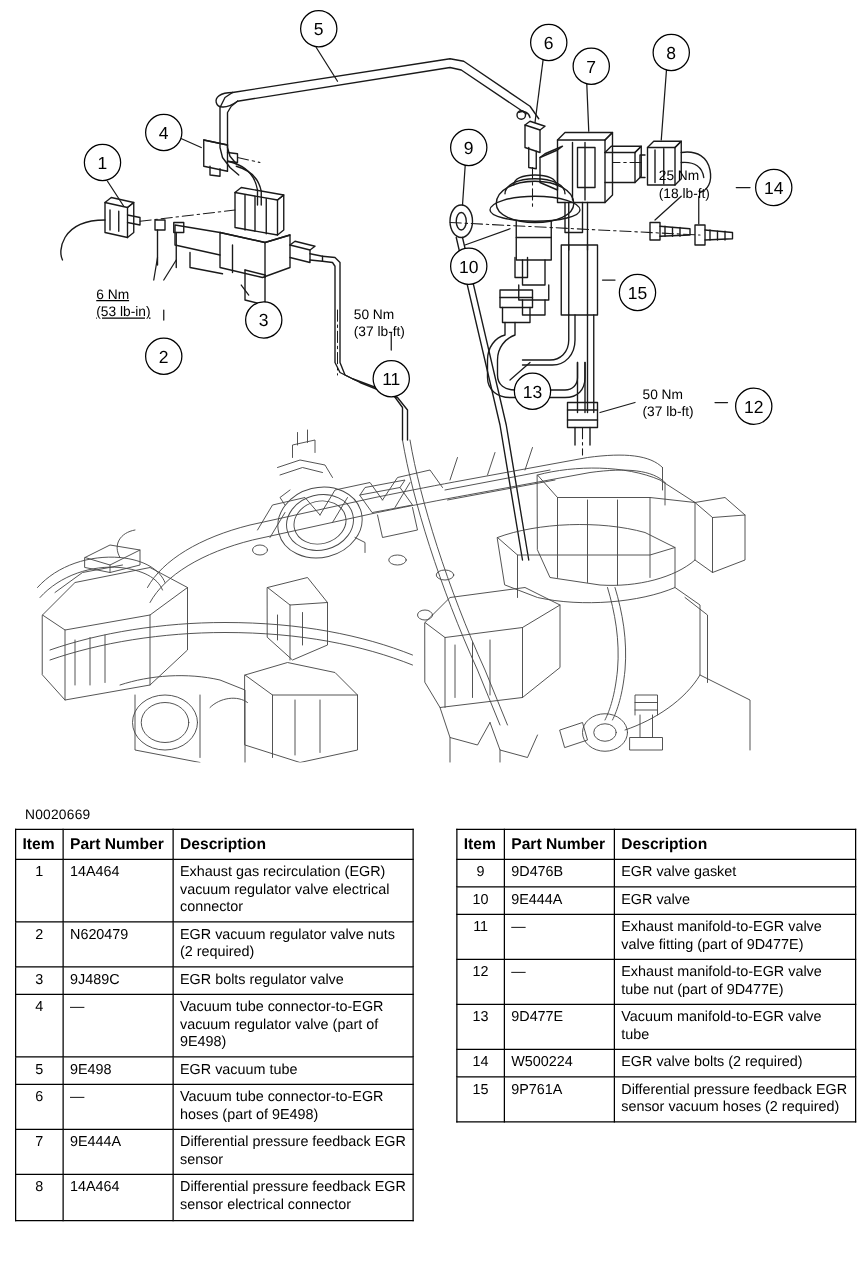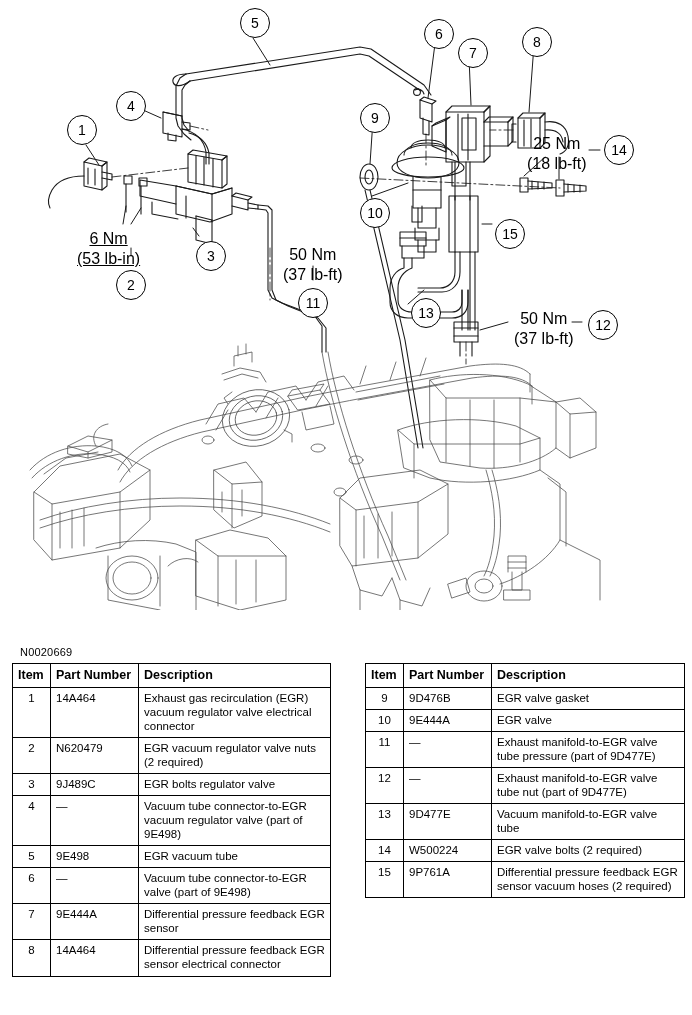--- a/index.html
+++ b/index.html
@@ -41,22 +41,22 @@
 
   
   .overlay{position:absolute;left:0;top:0;width:692px;height:610px;}
   .callout{
     position:absolute;width:30px;height:30px;border-radius:50%;
     border:1.3px solid #000;background:#fff;
     display:flex;align-items:center;justify-content:center;
     font-size:14px;line-height:1;box-sizing:border-box;
   }
   .torque{
-    position:absolute;font-size:16px;line-height:1.28;
-    text-align:center;white-space:nowrap;
+    position:absolute;font-size:11px;line-height:1.28;
+    white-space:nowrap;
   }
 </style>
 </head>
 <body>
 
 <div class="diagram">
 
   <svg width="692" height="610" viewBox="0 0 692 610">
     <g fill="none" stroke="#1a1a1a" stroke-width="1.1" stroke-linecap="round" stroke-linejoin="round">
 
@@ -460,21 +460,21 @@
         <td>Vacuum tube connector-to-EGR vacuum regulator valve (part of 9E498)</td>
       </tr>
       <tr>
         <td class="td-item">5</td>
         <td>9E498</td>
         <td>EGR vacuum tube</td>
       </tr>
       <tr>
         <td class="td-item">6</td>
         <td>—</td>
-        <td>Vacuum tube connector-to-EGR valve (part of 9E498)</td>
+        <td>Vacuum tube connector-to-EGR hoses (part of 9E498)</td>
       </tr>
       <tr>
         <td class="td-item">7</td>
         <td>9E444A</td>
         <td>Differential pressure feedback EGR sensor</td>
       </tr>
       <tr>
         <td class="td-item">8</td>
         <td>14A464</td>
         <td>Differential pressure feedback EGR sensor electrical connector</td>
@@ -502,21 +502,21 @@
         <td>EGR valve gasket</td>
       </tr>
       <tr>
         <td class="td-item">10</td>
         <td>9E444A</td>
         <td>EGR valve</td>
       </tr>
       <tr>
         <td class="td-item">11</td>
         <td>—</td>
-        <td>Exhaust manifold-to-EGR valve tube pressure (part of 9D477E)</td>
+        <td>Exhaust manifold-to-EGR valve valve fitting (part of 9D477E)</td>
       </tr>
       <tr>
         <td class="td-item">12</td>
         <td>—</td>
         <td>Exhaust manifold-to-EGR valve tube nut (part of 9D477E)</td>
       </tr>
       <tr>
         <td class="td-item">13</td>
         <td>9D477E</td>
         <td>Vacuum manifold-to-EGR valve tube</td>

